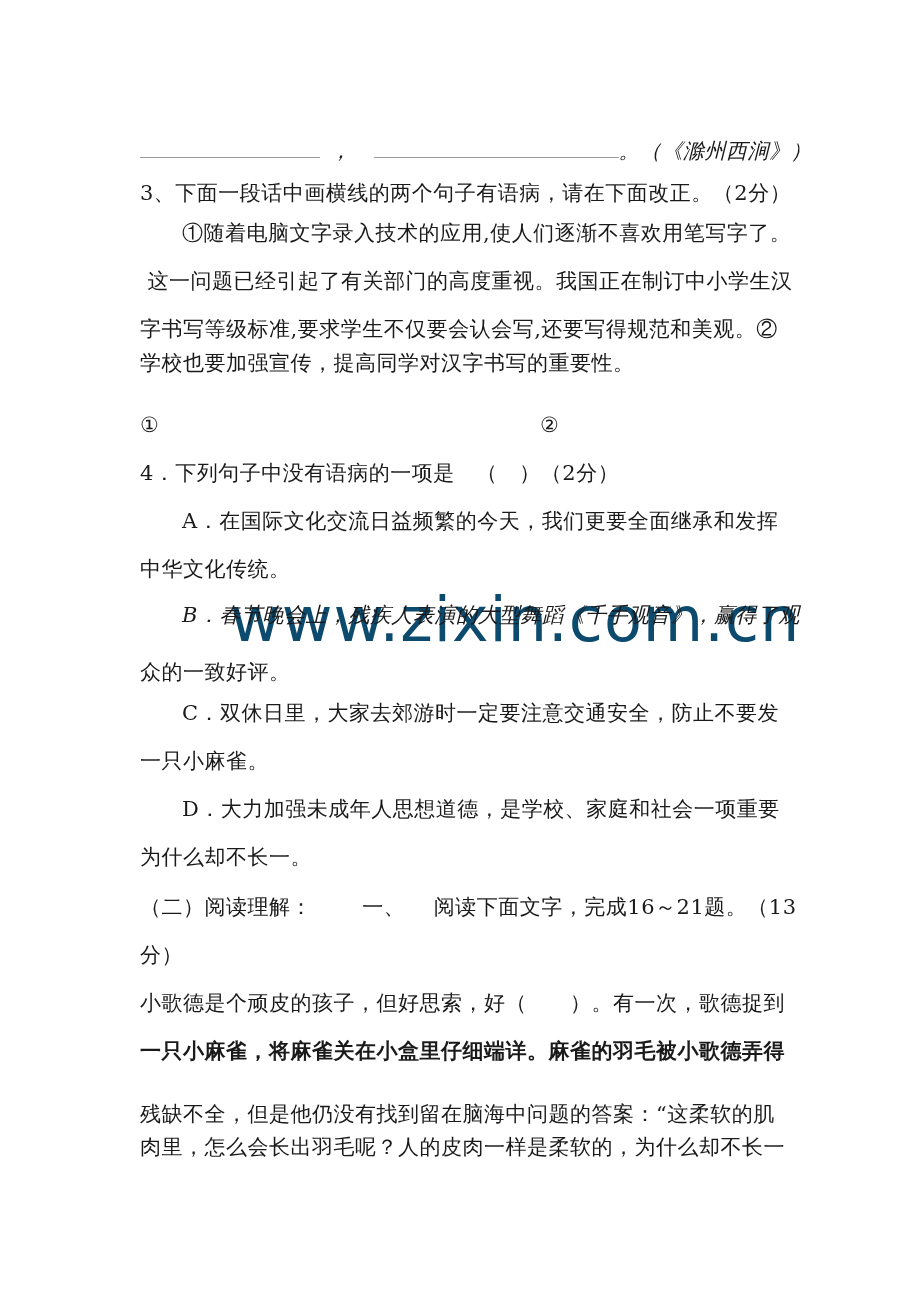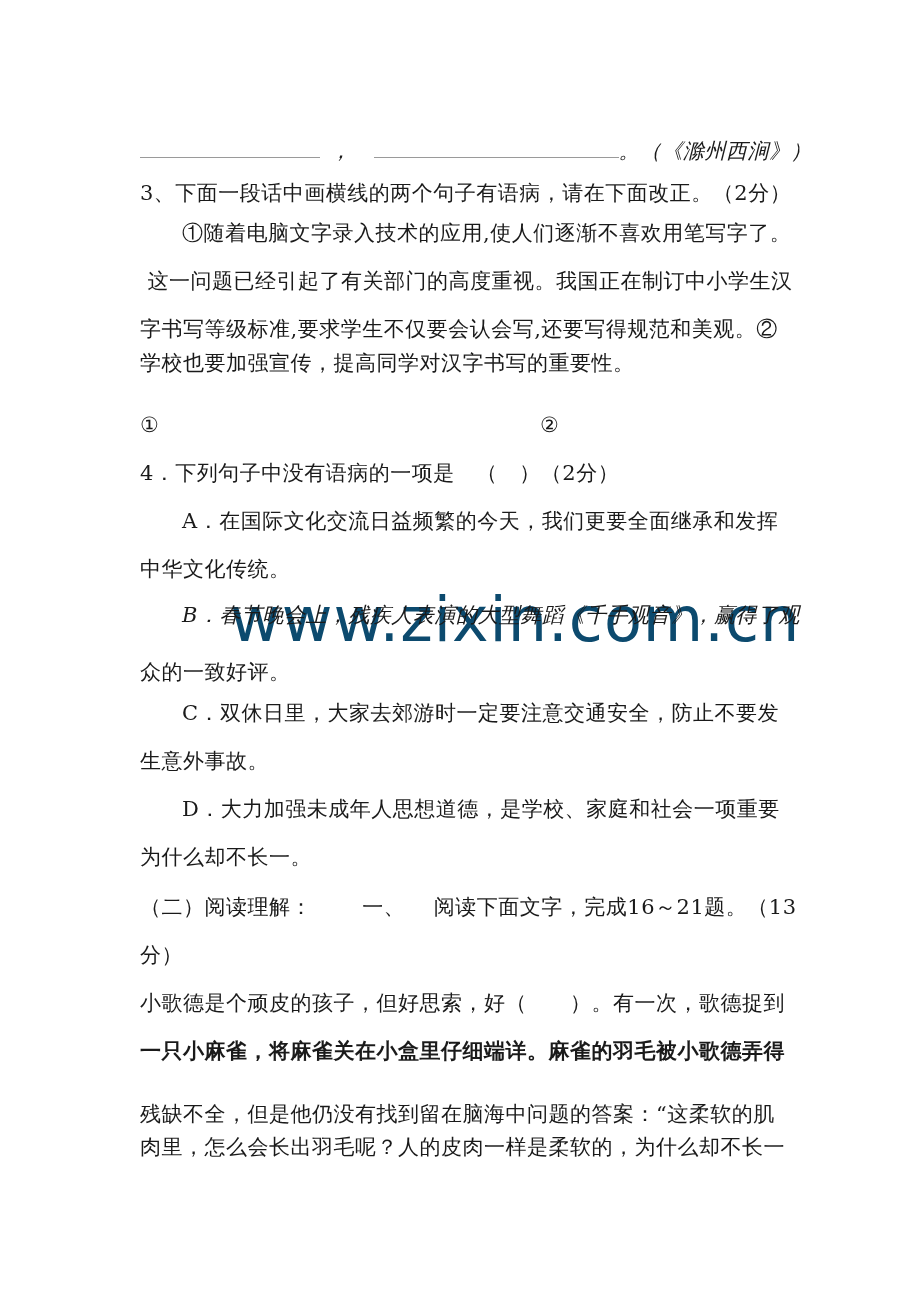--- a/index.html
+++ b/index.html
@@ -82,21 +82,21 @@
 
     <div class="line" style="top:458px;">4．下列句子中没有语病的一项是　（　）（2分）</div>
 
     <div class="line indent" style="top:506px;">A．在国际文化交流日益频繁的今天，我们更要全面继承和发挥</div>
     <div class="line" style="top:554px;">中华文化传统。</div>
 
     <div class="line indent" style="top:600px;font-style:italic;">B．春节晚会上，残疾人表演的大型舞蹈《千手观音》，赢得了观</div>
     <div class="line" style="top:657px;">众的一致好评。</div>
 
     <div class="line indent" style="top:698px;">C．双休日里，大家去郊游时一定要注意交通安全，防止不要发</div>
-    <div class="line" style="top:746px;">生意外事故。</div>
+    <div class="line" style="top:746px;">一只小麻雀。</div>
 
     <div class="line indent" style="top:794px;">D．大力加强未成年人思想道德，是学校、家庭和社会一项重要</div>
     <div class="line" style="top:842px;">为什么却不长一。</div>
 
     <div class="line" style="top:892px;">（二）阅读理解：　　 一、　 阅读下面文字，完成16～21题。（13</div>
     <div class="line" style="top:940px;">分）</div>
 
     <div class="line" style="top:988px;">小歌德是个顽皮的孩子，但好思索，好（　　）。有一次，歌德捉到</div>
     <div class="line" style="top:1036px;font-weight:bold;">一只小麻雀，将麻雀关在小盒里仔细端详。麻雀的羽毛被小歌德弄得</div>
     <div class="line" style="top:1099px;">残缺不全，但是他仍没有找到留在脑海中问题的答案：“这柔软的肌</div>

